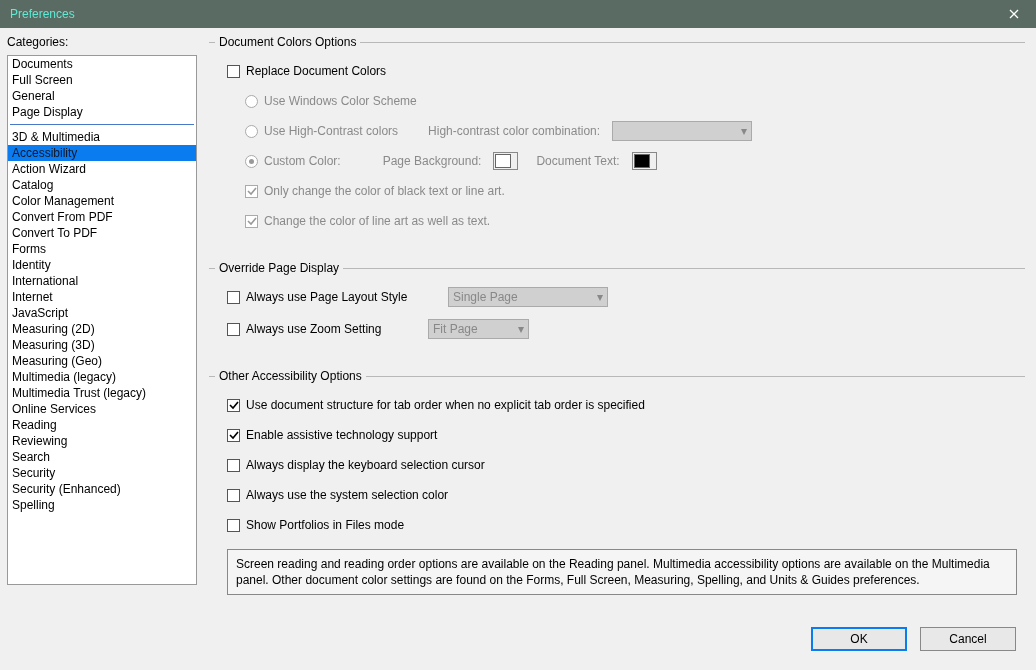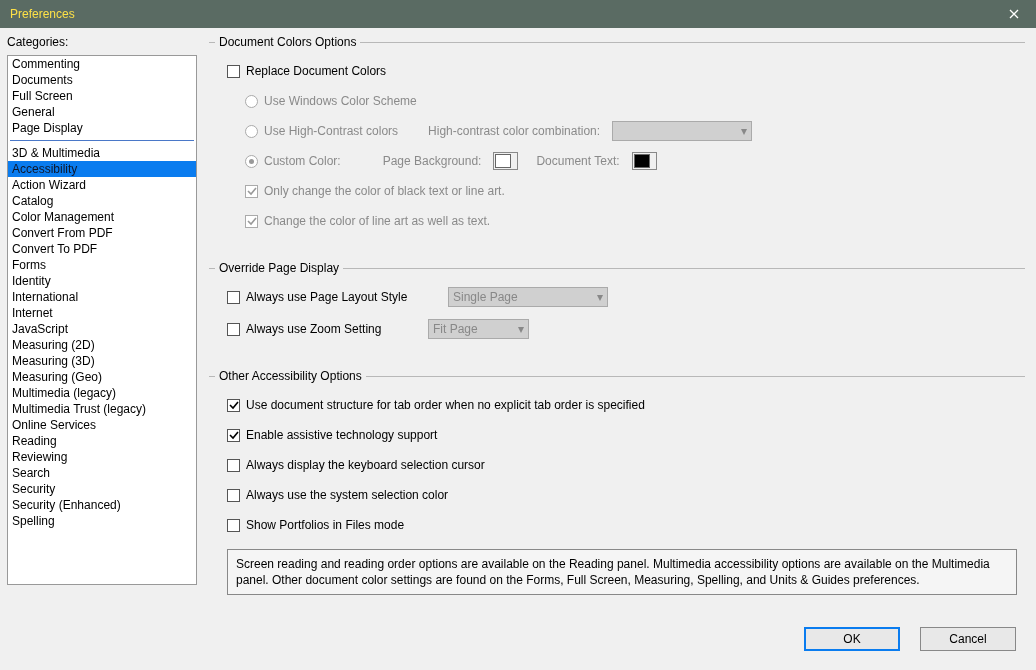--- a/index.html
+++ b/index.html
@@ -8,21 +8,21 @@
   font-size: 12px;
   background: #f0f0f0;
   width: 1036px;
   height: 670px;
   overflow: hidden;
   color: #000;
 }
 .titlebar {
   height: 28px;
   background: #5a6b63;
-  color: #fde047;
+  color: #5eead4;
   display: flex;
   align-items: center;
   padding-left: 10px;
   justify-content: space-between;
 }
 .titlebar .close {
   width: 44px;
   height: 28px;
   display: flex;
   align-items: center;
@@ -85,21 +85,21 @@
   justify-content: space-between;
 }
 .combo.disabled { background: #d0d0d0; color: #888; border-color:#aaa; }
 .combo .arrow { margin-left: 6px; }
 .infobox {
   border: 1px solid #888; background: #f5f5f5; padding: 6px 8px; margin-top: 12px;
   font-size: 12px; line-height: 1.35;
 }
 .footer {
   height: 46px; display: flex; justify-content: flex-end; align-items: center;
-  padding-right: 20px; gap: 20px;
+  padding-right: 20px; gap: 13px;
 }
 .btn {
   width: 96px; height: 24px; border: 1px solid #888; background: #e8e8e8;
   display: inline-flex; align-items: center; justify-content: center; font-size: 12px;
 }
 .btn.primary { border: 2px solid #0a7cef; }
 </style>
 </head>
 <body>
 
@@ -109,21 +109,20 @@
     <svg viewBox="0 0 10 10">
         <path d="M1 1 L9 9 M9 1 L1 9" stroke="#fff" stroke-width="1.3"></path>
       </svg>
   </div>
 </div>
 
 <div class="content">
   <div class="left-col">
     <div class="cat-label">Categories:</div>
     <div class="cat-list" id="cat-list">
-        <div class="cat-item">Commenting</div>
         <div class="cat-item">Documents</div>
         <div class="cat-item">Full Screen</div>
         <div class="cat-item">General</div>
         <div class="cat-item">Page Display</div>
         <div class="cat-sep"></div>
         <div class="cat-item">3D &amp; Multimedia</div>
         <div class="cat-item selected">Accessibility</div>
         <div class="cat-item">Action Wizard</div>
         <div class="cat-item">Catalog</div>
         <div class="cat-item">Color Management</div>

